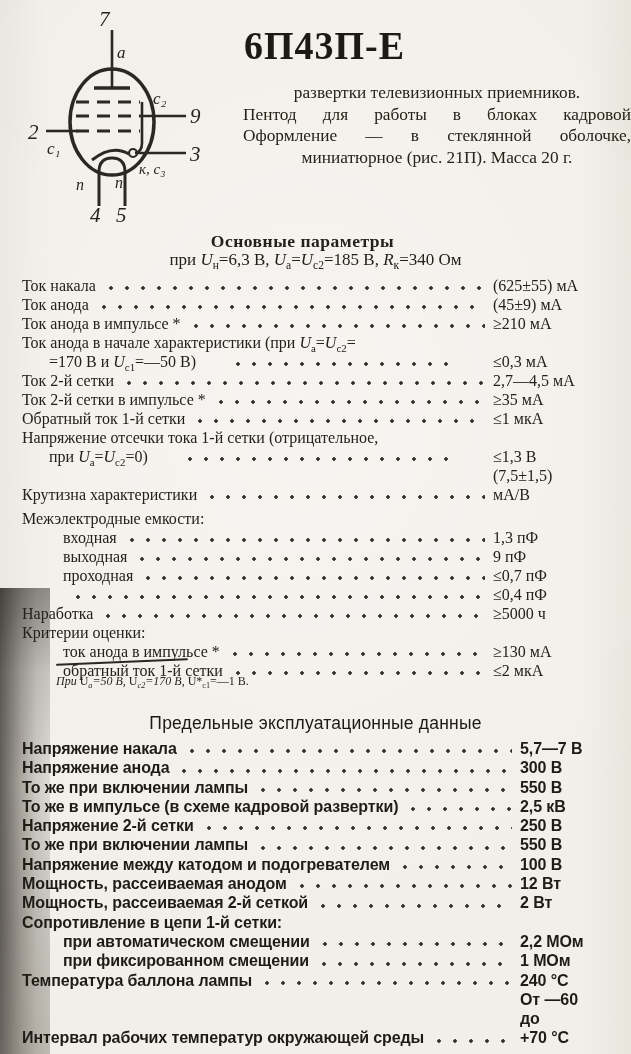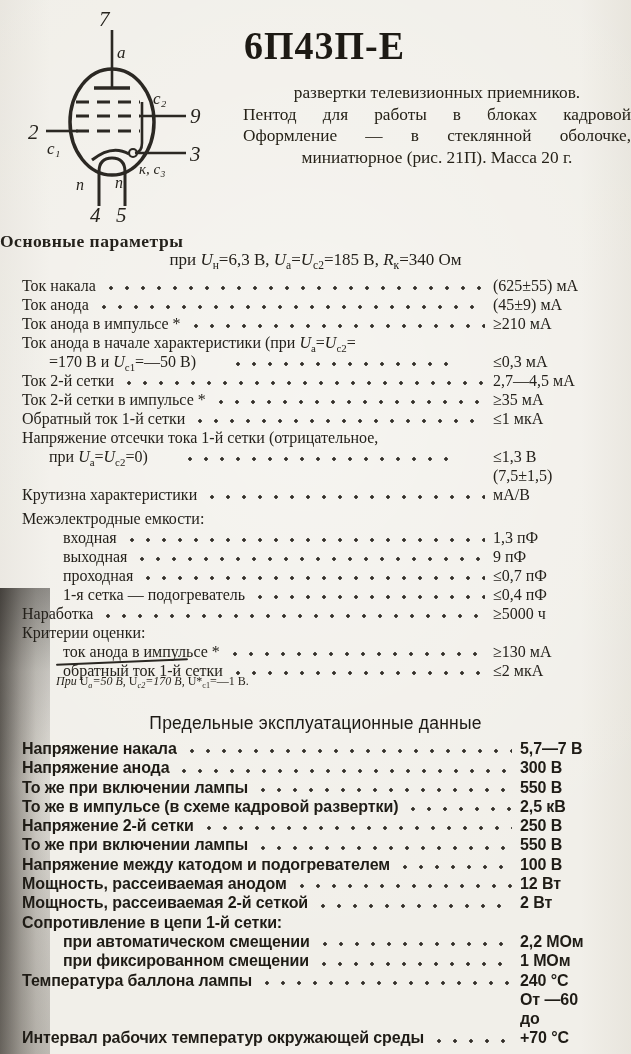--- a/index.html
+++ b/index.html
@@ -25,21 +25,21 @@
   .title{
     position:absolute;left:244px;top:22px;width:380px;
     font-size:38px;font-weight:700;letter-spacing:1px;color:#1d1a14;
     transform:scaleY(1.06);transform-origin:top left;
   }
   .desc{position:absolute;left:243px;top:82px;width:388px;font-size:17.3px;line-height:21.6px;color:#262218;}
   .desc .l{width:100%;}
   .desc .just{text-align:justify;text-align-last:justify;}
   .desc .cent{text-align:center;}
   
-  .h-main{position:absolute;left:0;top:231px;width:509px;font-size:17.5px;font-weight:700;letter-spacing:.5px;}
+  .h-main{position:absolute;left:0;top:231px;width:509px;text-align:center;font-size:17.5px;font-weight:700;letter-spacing:.5px;padding-left:48px;}
   .cond{position:absolute;left:0;top:250px;width:631px;text-align:center;font-size:17px;}
   .h-lim{position:absolute;left:0;top:713px;width:631px;text-align:center;font-size:17.5px;font-weight:400;
          font-family:"Liberation Sans","DejaVu Sans",sans-serif;letter-spacing:.2px;color:#1d1a15;}
   
   .rows{position:absolute;left:14px;right:7px;}
   #rows-main{top:276px;}
   #rows-lim{top:739px;font-family:"Liberation Sans","DejaVu Sans",sans-serif;font-weight:700;color:#1f1c16;letter-spacing:-.1px;}
   .row{display:flex;align-items:flex-end;line-height:19px;font-size:16px;margin-left:8px;}
   #rows-lim .row{line-height:19.3px;font-size:16px;}
   .row.indent{padding-left:41px;}
@@ -171,21 +171,20 @@
         <span class="lab">выходная</span>
         <span class="dots"></span>
         <span class="val">9 пФ</span>
       </div>
       <div class="row indent">
         <span class="lab">проходная</span>
         <span class="dots"></span>
         <span class="val">≤0,7 пФ</span>
       </div>
       <div class="row indent">
-        <span class="lab">1-я сетка — подогреватель</span>
         <span class="dots"></span>
         <span class="val">≤0,4 пФ</span>
       </div>
       <div class="row">
         <span class="lab">Наработка</span>
         <span class="dots"></span>
         <span class="val">≥5000 ч</span>
       </div>
       <div class="row">
         <span class="lab">Критерии оценки:</span>

